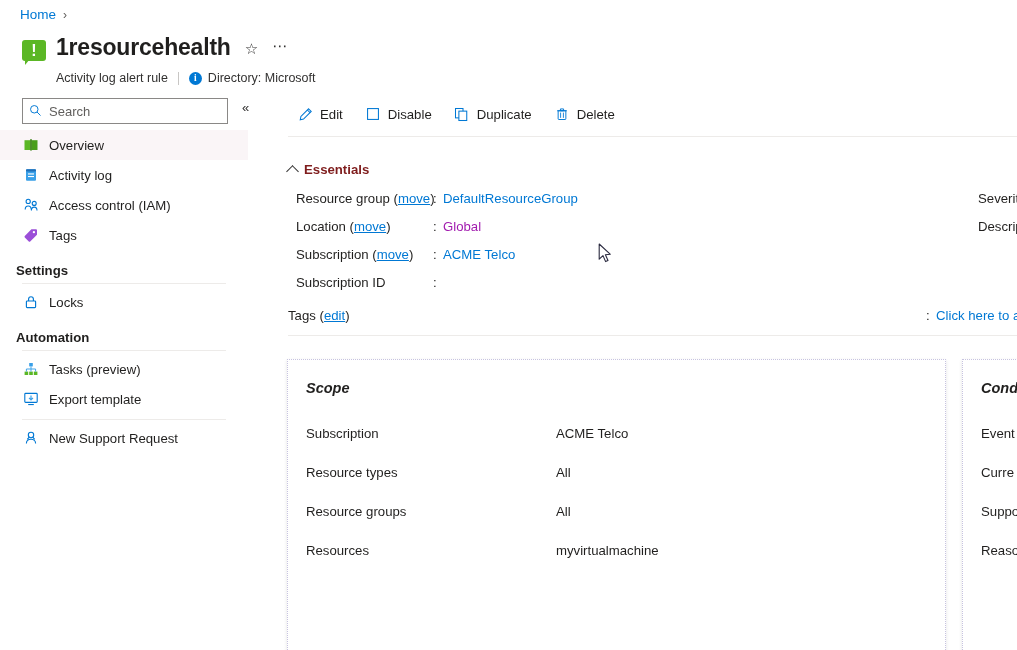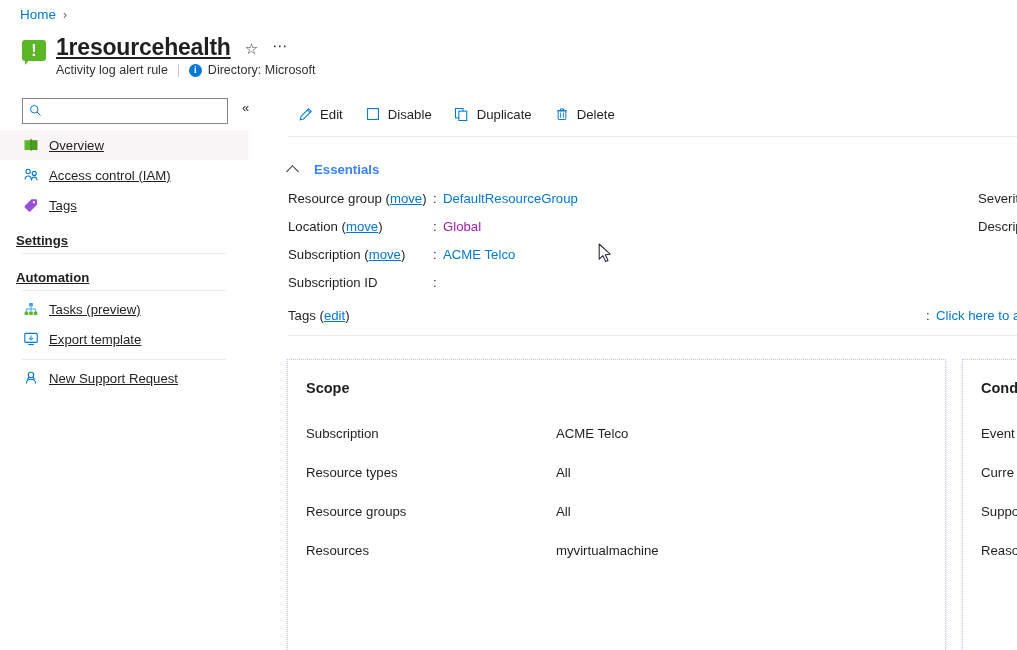--- a/index.html
+++ b/index.html
@@ -44,32 +44,32 @@
   }
   .res-icon .bang {
     position: absolute; left: 0; top: 1px; width: 28px; height: 21px;
     color: #fff; font-size: 16px; font-weight: bold; line-height: 21px;
     text-align: center; font-family: "Liberation Sans", sans-serif;
   }
   .title-text-col { display: flex; flex-direction: column; }
   .title-main-line { display: flex; align-items: center; gap: 14px; }
   .page-title {
     font-size: 23px; font-weight: 600; color: #201f1e;
-    letter-spacing: -0.2px; line-height: 28px; text-decoration: underline;
+    letter-spacing: -0.2px; line-height: 28px;
   }
   .star-btn {
     font-size: 15px; color: #323130; cursor: pointer; line-height: 1;
     margin-top: 3px;
   }
   .ellipsis-btn {
     font-size: 15px; color: #323130; cursor: pointer; line-height: 1;
     letter-spacing: 1px; margin-top: -4px;
   }
   .subtitle-line {
-    display: flex; align-items: center; margin-top: 2px;
+    display: flex; align-items: center; margin-top: 10px;
     font-size: 12.5px; color: #323130;
   }
   .subtitle-sep {
     width: 1px; height: 13px; background: #c8c6c4; margin: 0 10px;
   }
   .info-dot {
     width: 13px; height: 13px; border-radius: 50%;
     background: #0078d4; color: #fff; font-size: 9.5px; font-weight: bold;
     line-height: 13px; text-align: center; font-family: "Liberation Serif", serif;
     margin-right: 6px; flex: none;
@@ -91,21 +91,21 @@
     border: 0; outline: 0; font-size: 13px; width: 100%;
     font-family: "Liberation Sans", sans-serif; color: #201f1e;
     background: transparent;
   }
   .search-input::placeholder { color: #605e5c; }
   .collapse-btn {
     position: absolute; left: 242px; top: 9px;
     font-size: 13px; color: #323130; cursor: pointer; line-height: 1;
   }
 
-  .nav-list { position: absolute; left: 0; top: 38px; width: 248px; text-decoration: underline; }
+  .nav-list { position: absolute; left: 0; top: 38px; width: 248px; }
   .nav-item {
     height: 30px; display: flex; align-items: center;
     padding-left: 22px; cursor: pointer; font-size: 13.2px; color: #201f1e;
   }
   .nav-item.selected { background: #faf5f7; }
   .nav-ico {
     width: 18px; height: 18px; margin-right: 9px; flex: none;
     display: flex; align-items: center; justify-content: center;
   }
   .nav-section {
@@ -131,32 +131,32 @@
   }
   .cmd-ico { width: 16px; height: 16px; display: flex; align-items: center; justify-content: center; flex: none; }
   .cmd-divider {
     position: absolute; left: 20px; top: 44px; width: 729px; height: 1px;
     background: #edebe9;
   }
 
   
   .essentials-hdr {
     position: absolute; left: 20px; top: 70px;
-    display: flex; align-items: center; gap: 17px;
-    font-size: 13.2px; font-weight: 700; color: #3b82f6; cursor: pointer;
+    display: flex; align-items: center; gap: 7px;
+    font-size: 13.2px; font-weight: 700; color: #7f1d1d; cursor: pointer;
   }
   .chevron-up {
     width: 9px; height: 9px; border-left: 1.4px solid #323130;
     border-top: 1.4px solid #323130; transform: rotate(45deg);
     margin-top: 3px;
   }
 
   .ess-grid { position: absolute; left: 20px; top: 96px; width: 729px; }
   .ess-row { position: relative; height: 28px; font-size: 13.2px; }
-  .ess-key { position: absolute; left: 0; top: 3px; color: #201f1e; white-space: nowrap; }
+  .ess-key { position: absolute; left: 8px; top: 3px; color: #201f1e; white-space: nowrap; }
   .ess-colon { position: absolute; left: 145px; top: 3px; color: #201f1e; }
   .ess-val { position: absolute; left: 155px; top: 3px; color: #a21caf; white-space: nowrap; }
   .ess-val.link { color: #0078d4; cursor: pointer; }
   .inline-link { color: #0078d4; text-decoration: underline; cursor: pointer; }
 
   .ess-key-right { position: absolute; left: 690px; top: 3px; color: #201f1e; white-space: nowrap; }
 
   .tags-row {
     position: absolute; left: 20px; top: 213px; width: 729px; height: 26px; font-size: 13.2px;
   }
@@ -171,21 +171,21 @@
   .card {
     position: absolute; background: #fff;
     border: 1px dotted #c7c3e0;
     box-shadow: 0 1.2px 3.6px rgba(0,0,0,0.10), 0 0.3px 0.9px rgba(0,0,0,0.08);
   }
   #card-scope { left: 19px; top: 267px; width: 659px; height: 321px; }
   #card-conditions { left: 694px; top: 267px; width: 330px; height: 321px; }
 
   .card-title {
     position: absolute; left: 18px; top: 20px;
-    font-size: 14.5px; font-weight: 700; color: #201f1e;
+    font-size: 14.5px; font-weight: 700; color: #201f1e; font-style: italic;
   }
   .card-rows { position: absolute; left: 18px; top: 66px; width: 100%; }
   .card-row { position: relative; height: 39px; font-size: 13.2px; color: #201f1e; }
   .card-row .ck { position: absolute; left: 0; top: 0; white-space: nowrap; }
   .card-row .cv { position: absolute; left: 250px; top: 0; white-space: nowrap; }
 
   
   .cursor { position: absolute; left: 598px; top: 243px; pointer-events: none; }
 </style>
 </head>
@@ -220,36 +220,48 @@
   </div>
 
   <div class="sidebar">
     <div class="search-wrap">
       <span class="search-icon">
         <svg width="13" height="13" viewBox="0 0 16 16">
             <circle cx="6.5" cy="6.5" r="4.6" fill="none" stroke="#0078d4" stroke-width="1.2"></circle>
             <line x1="9.9" y1="9.9" x2="14.2" y2="14.2" stroke="#0078d4" stroke-width="1.2"></line>
           </svg>
       </span>
+      <input class="search-input" type="text" placeholder="Search" style="">
     </div>
     <div class="collapse-btn">«</div>
 
     <div class="nav-list">
 
       <div class="nav-item selected">
         <span class="nav-ico">
           <svg width="16" height="16" viewBox="0 0 16 16">
               <path d="M1.5 3.2h5.6v9.8H1.5z" fill="#5bb725"></path>
               <path d="M8.9 3.2h5.6v9.8H8.9z" fill="#4a9e1c"></path>
               <path d="M7.1 2.3h1.8v11.3H7.1z" fill="#3d8517"></path>
             </svg>
         </span>
         <span>Overview</span>
       </div>
 
+      <div class="nav-item">
+        <span class="nav-ico">
+          <svg width="16" height="16" viewBox="0 0 16 16">
+              <rect x="3" y="2.2" width="10" height="11.6" rx="1" fill="#3aa0e8"></rect>
+              <rect x="3" y="2.2" width="10" height="2.4" rx="1" fill="#1f6fb8"></rect>
+              <rect x="5" y="6.4" width="6" height="1.1" fill="#fff"></rect>
+              <rect x="5" y="9" width="6" height="1.1" fill="#fff"></rect>
+            </svg>
+        </span>
+        <span>Activity log</span>
+      </div>
 
       <div class="nav-item">
         <span class="nav-ico">
           <svg width="16" height="16" viewBox="0 0 16 16">
               <circle cx="5.2" cy="4.4" r="2.1" fill="none" stroke="#0078d4" stroke-width="1.1"></circle>
               <path d="M2.2 12.6c0-2.2 1.4-3.6 3-3.6s3 1.4 3 3.6" fill="none" stroke="#0078d4" stroke-width="1.1"></path>
               <circle cx="11.2" cy="6.4" r="2" fill="none" stroke="#0078d4" stroke-width="1.1"></circle>
               <path d="M8.4 13.4c0-2 1.2-3.3 2.8-3.3s2.8 1.3 2.8 3.3" fill="none" stroke="#0078d4" stroke-width="1.1"></path>
             </svg>
         </span>
@@ -261,20 +273,29 @@
           <svg width="16" height="16" viewBox="0 0 16 16">
               <path d="M8.4 2.2H13a1 1 0 011 1v4.6L7.2 14.4a1 1 0 01-1.4 0L1.8 10.4a1 1 0 010-1.4z" fill="#9b4fd8"></path>
               <circle cx="10.9" cy="5.2" r="1.15" fill="#fff"></circle>
             </svg>
         </span>
         <span>Tags</span>
       </div>
 
       <div class="nav-section">Settings</div>
       <div class="nav-rule"></div>
+      <div class="nav-item">
+        <span class="nav-ico">
+          <svg width="16" height="16" viewBox="0 0 16 16">
+              <rect x="3.4" y="7" width="9.2" height="6.6" rx="0.8" fill="none" stroke="#0078d4" stroke-width="1.15"></rect>
+              <path d="M5.6 7V5.1a2.4 2.4 0 014.8 0V7" fill="none" stroke="#0078d4" stroke-width="1.15"></path>
+            </svg>
+        </span>
+        <span>Locks</span>
+      </div>
 
       <div class="nav-section">Automation</div>
       <div class="nav-rule"></div>
       <div class="nav-item">
         <span class="nav-ico">
           <svg width="16" height="16" viewBox="0 0 16 16">
               <rect x="6.2" y="2" width="3.6" height="3.4" fill="#3aa0e8"></rect>
               <rect x="1.6" y="10.6" width="3.6" height="3.4" fill="#5bb725"></rect>
               <rect x="6.2" y="10.6" width="3.6" height="3.4" fill="#5bb725"></rect>
               <rect x="10.8" y="10.6" width="3.6" height="3.4" fill="#5bb725"></rect>

